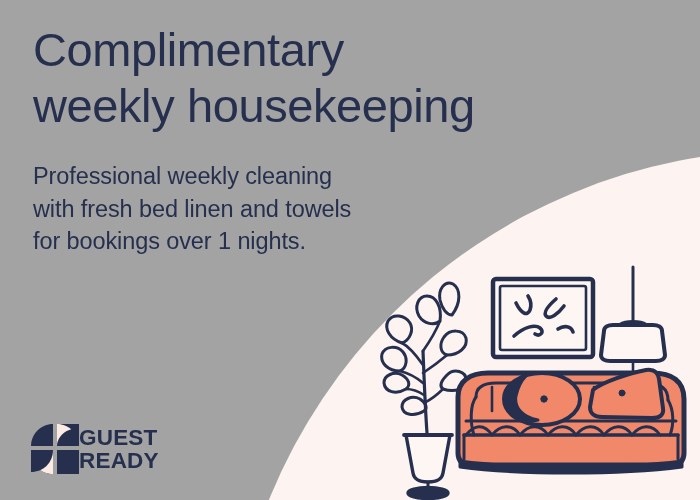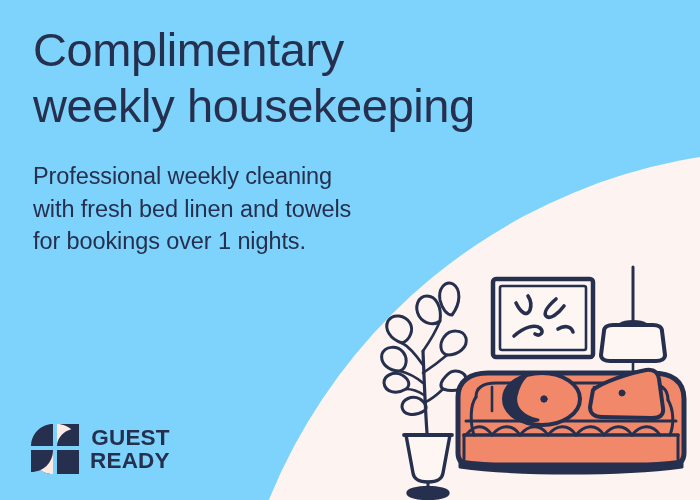--- a/index.html
+++ b/index.html
@@ -1,21 +1,21 @@
 <!DOCTYPE html>
 <html><head>
 <meta charset="utf-8">
 <style>
   html,body{margin:0;padding:0;}
   body{
     width:700px;height:500px;overflow:hidden;
     font-family:"Liberation Sans","DejaVu Sans",sans-serif;
     background:#fceae5;
   }
-  .card{position:relative;width:700px;height:500px;overflow:hidden;background:#7dd3fc;}
+  .card{position:relative;width:700px;height:500px;overflow:hidden;background:#a3a3a3;}
 
   
   .arc{
     position:absolute;
     width:1120px;height:1120px;
     border-radius:50%;
     background:#fdf4f1;
     left:228px;top:150px;
     pointer-events:none;
   }
@@ -35,21 +35,21 @@
     position:absolute;left:33px;top:160px;width:420px;
     color:#26304e;
     font-size:23.5px;
     font-weight:400;
     line-height:1.39;
     letter-spacing:-0.1px;
     white-space:pre-line;
   }
 
   
-  .logo{position:absolute;left:31px;top:424px;display:flex;align-items:center;gap:11px;text-align:right;}
+  .logo{position:absolute;left:31px;top:424px;display:flex;align-items:center;}
   .logo-mark{width:48px;height:50px;display:block;}
   .logo-text{
     color:#26304e;
     font-size:22.5px;
     font-weight:700;
     line-height:1.03;
     letter-spacing:0.2px;
     white-space:pre-line;
   }
 

